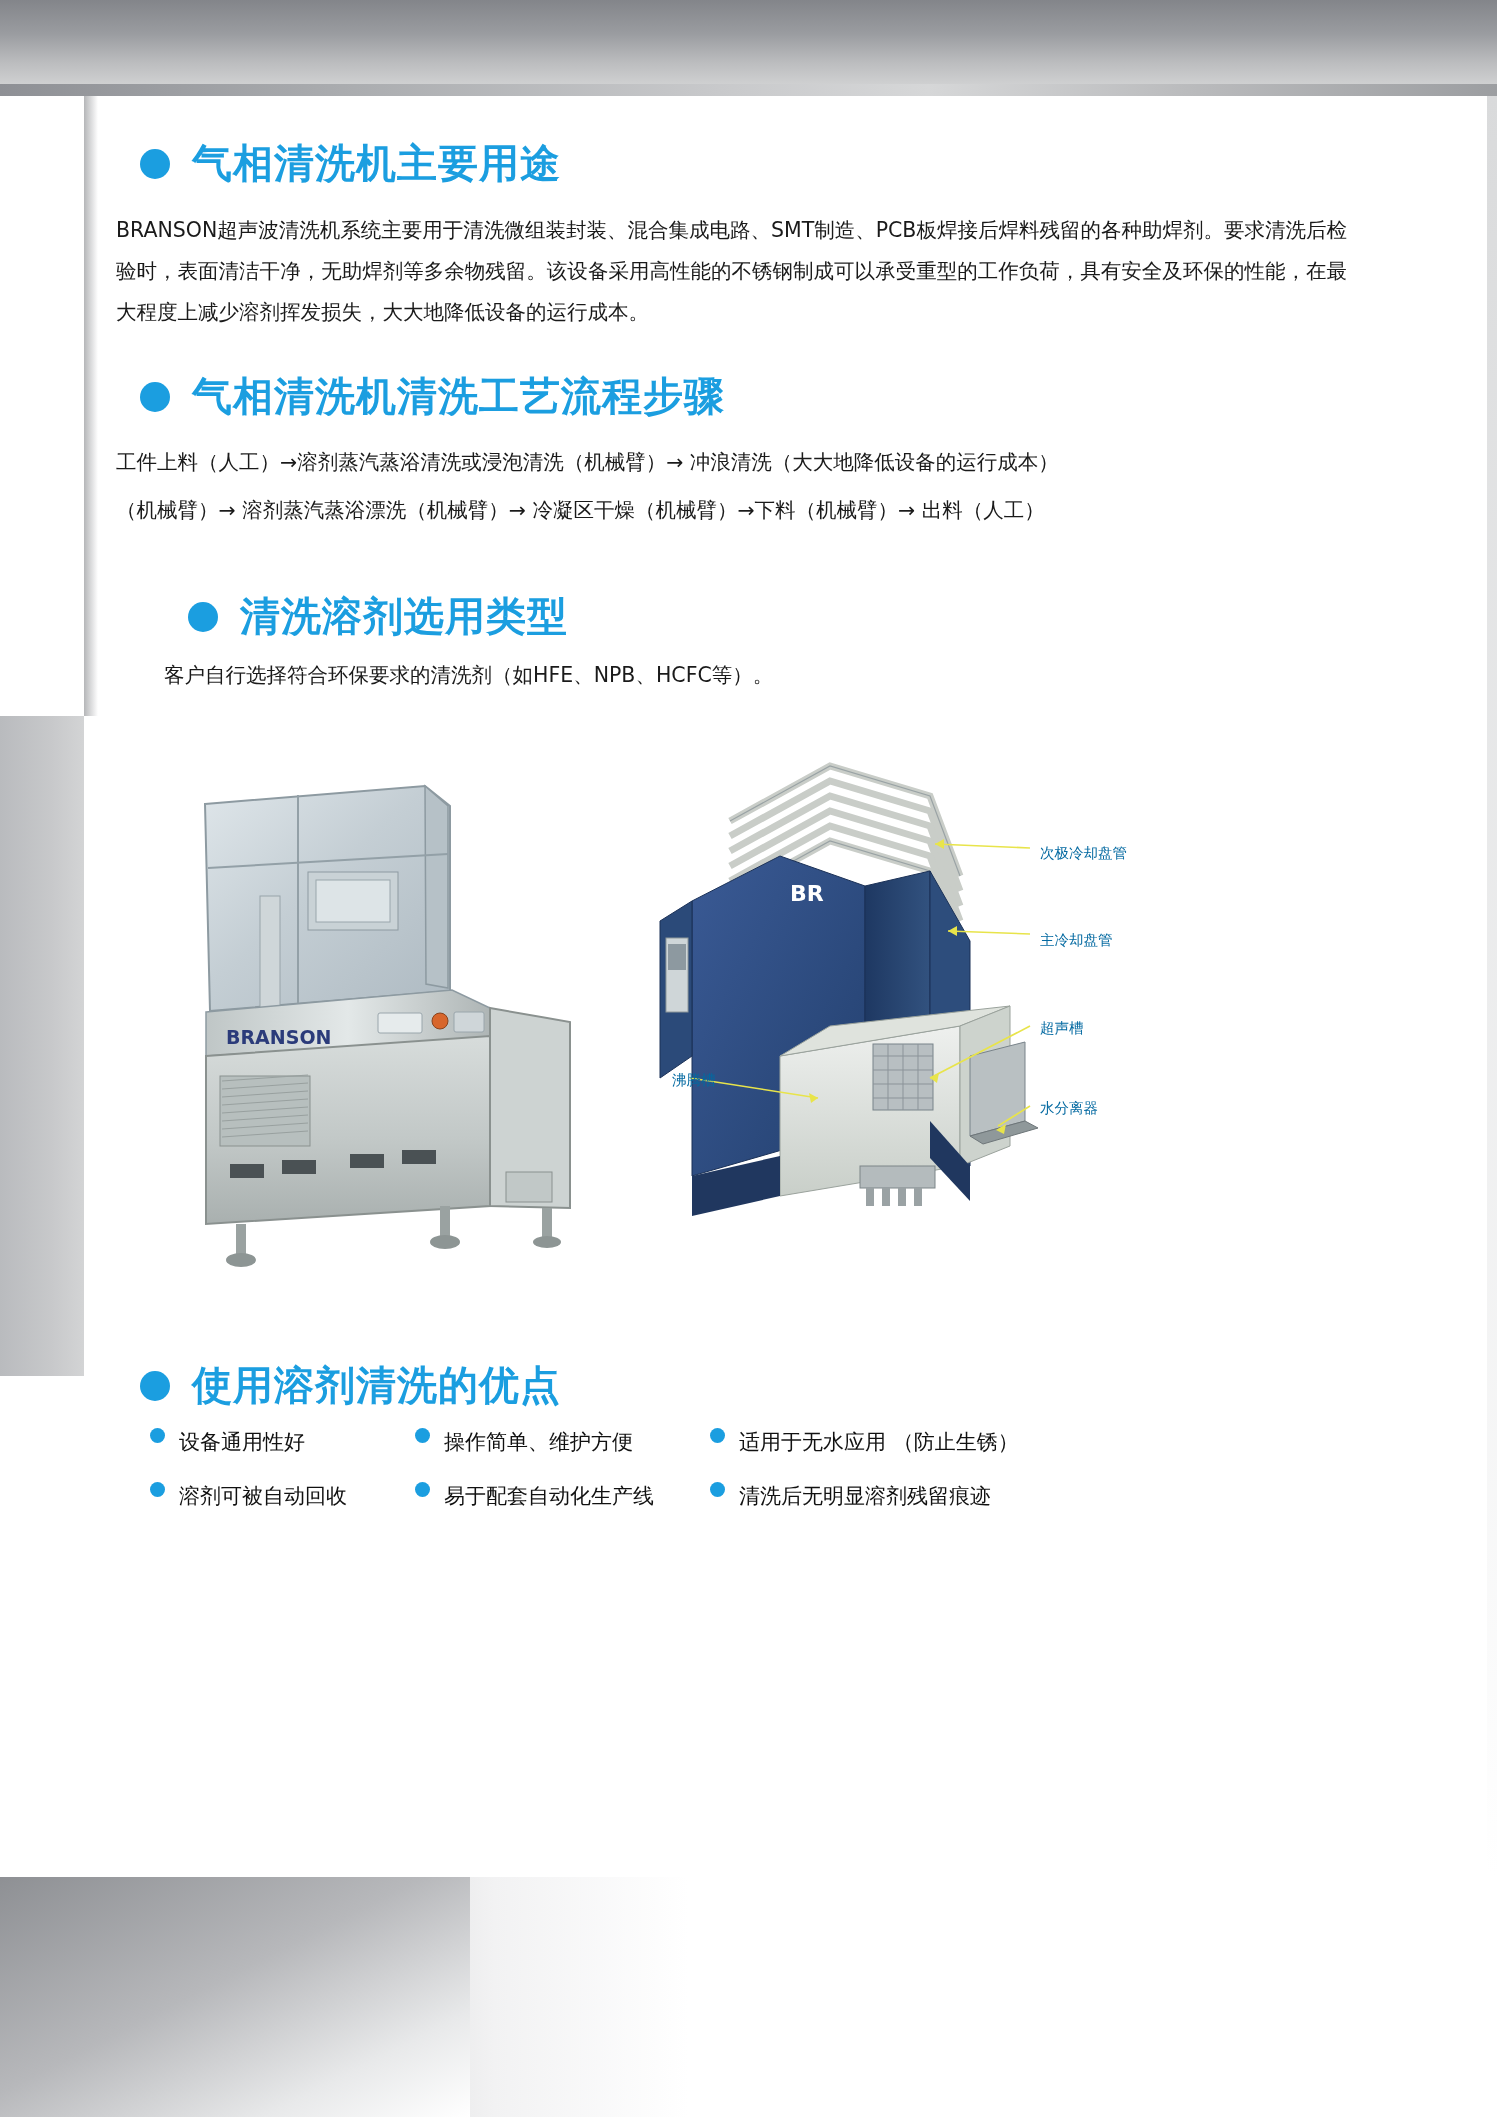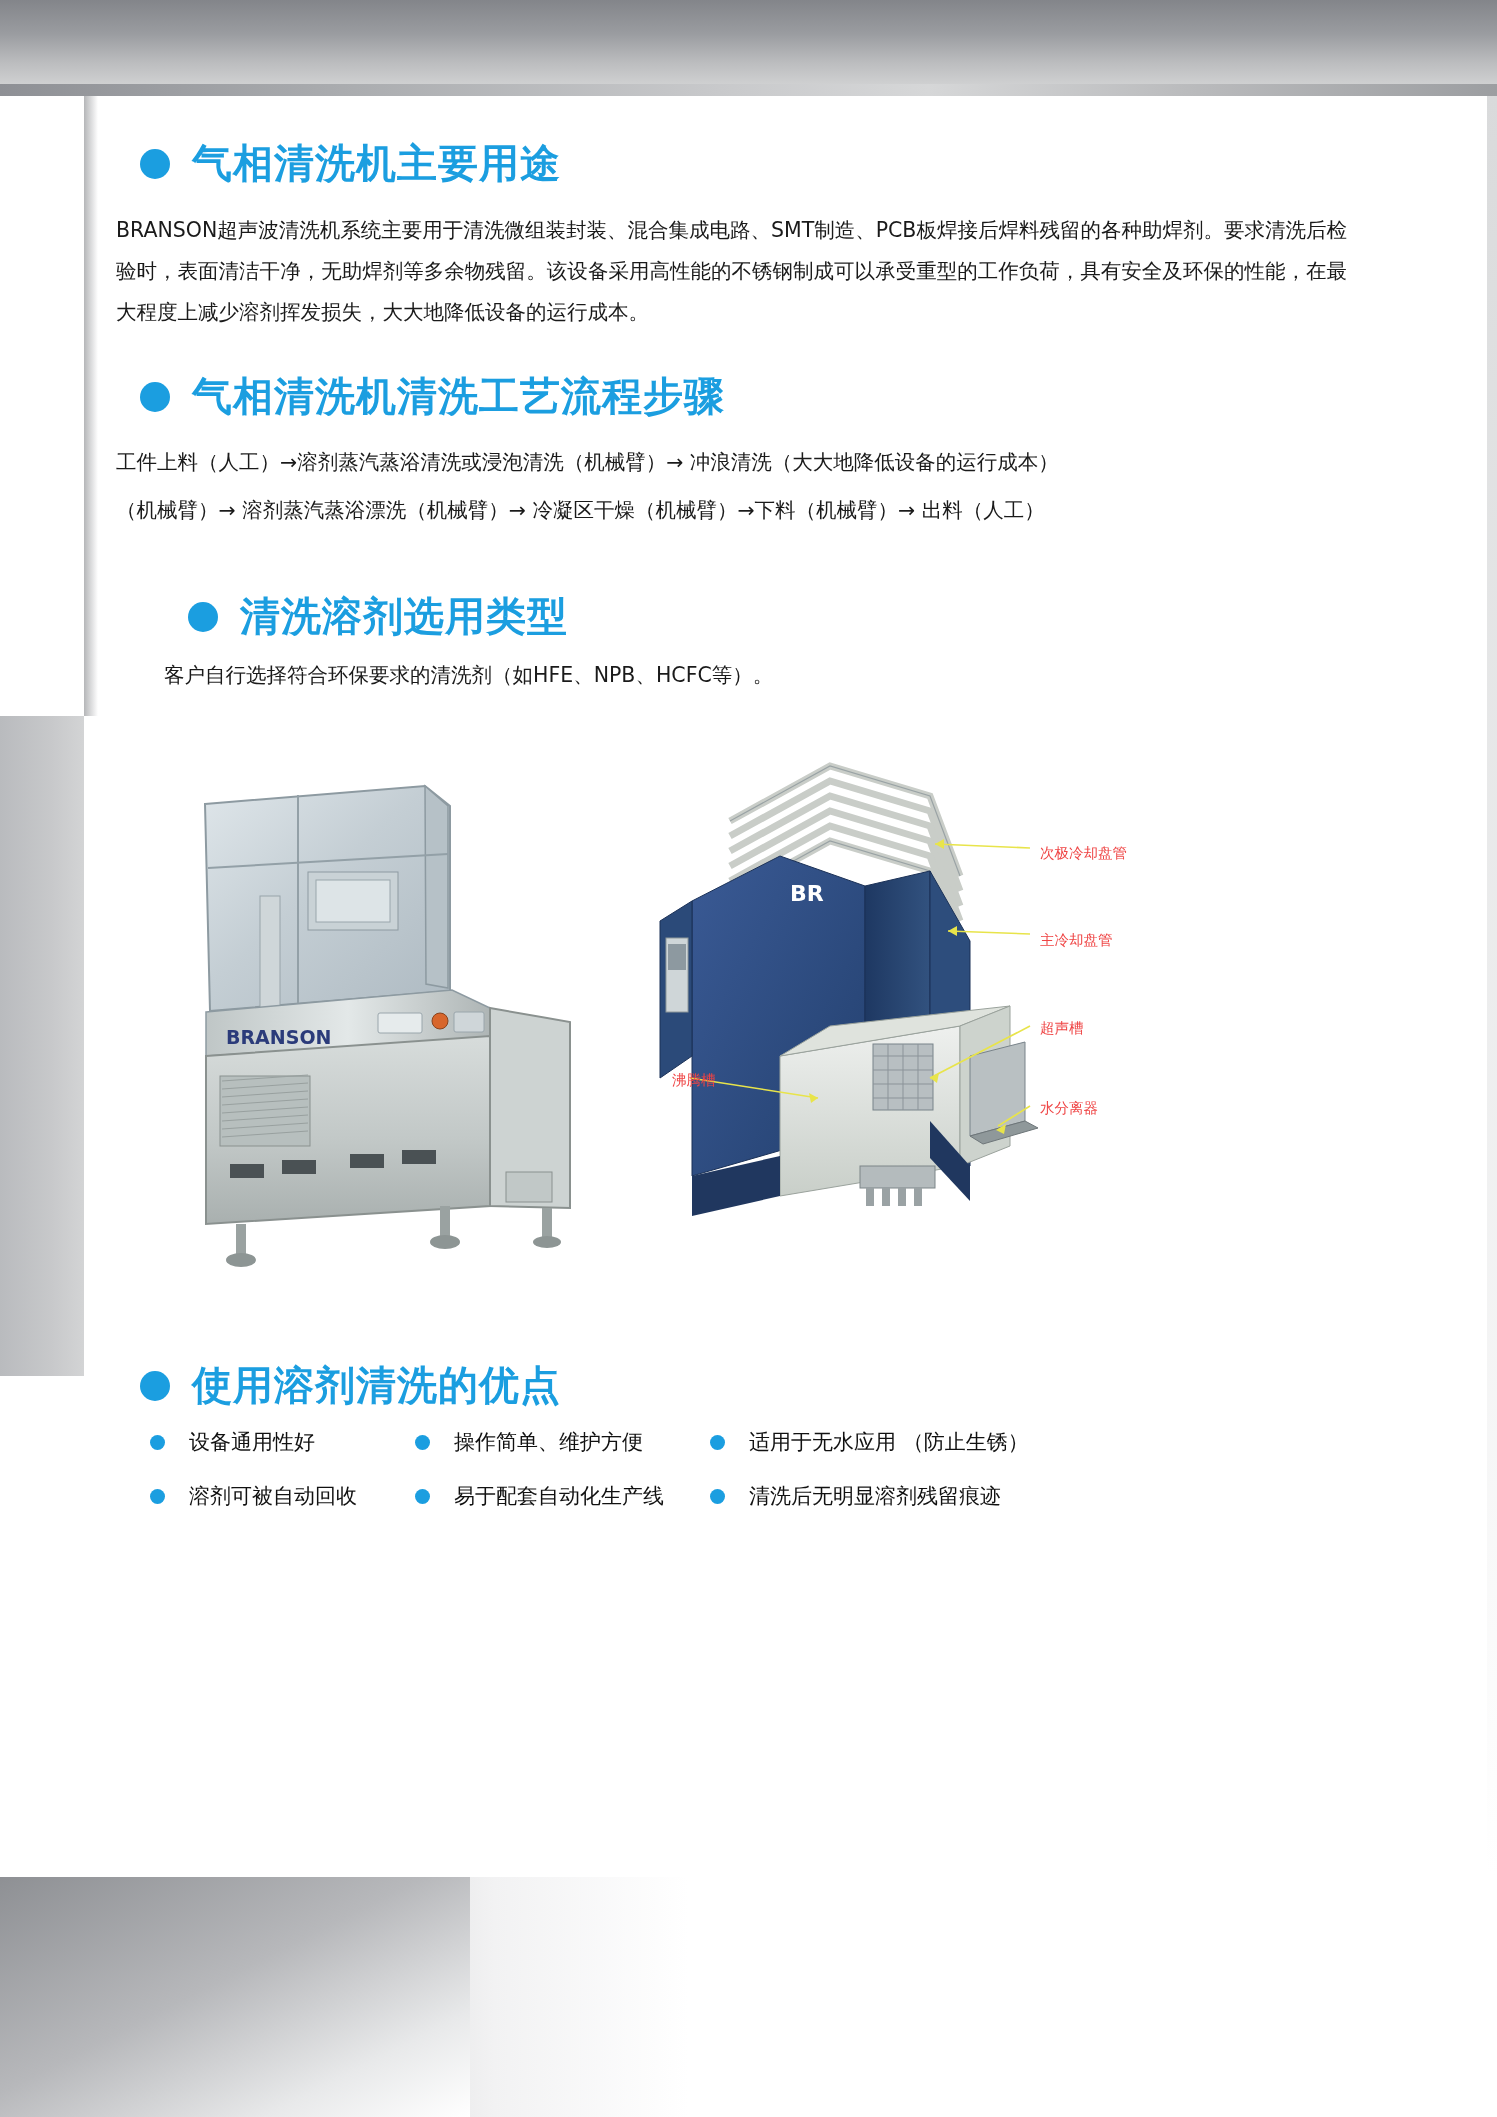--- a/index.html
+++ b/index.html
@@ -73,30 +73,30 @@
   
   .img-area { position:relative; margin-top:30px; height:600px; }
 
   .machine-photo {
     position:absolute; left:190px; top:50px; width:415px; height:520px;
   }
   .cut-figure {
     position:absolute; left:630px; top:0px; width:560px; height:600px;
   }
   .callout-label {
-    position:absolute; font-size:14.5px; color:#ef4444; white-space:nowrap;
+    position:absolute; font-size:14.5px; color:#0369a1; white-space:nowrap;
   }
 
   
   .sec4 { margin-top:40px; }
   .adv-grid {
     margin:22px 0 0 150px; width:1150px;
   }
   .adv-row { display:flex; margin-bottom:26px; }
-  .adv-item { display:flex; align-items:center; gap:24px; font-size:21px; color:#111; }
+  .adv-item { display:flex; gap:14px; font-size:21px; color:#111; }
   .bullet-sm {
     width:15px; height:15px; border-radius:50%; background:#1b9ee0; flex:0 0 auto;
   }
   .c1 { width:265px; }
   .c2 { width:295px; }
   .c3 { width:auto; }
 </style>
 </head>
 <body>
 

